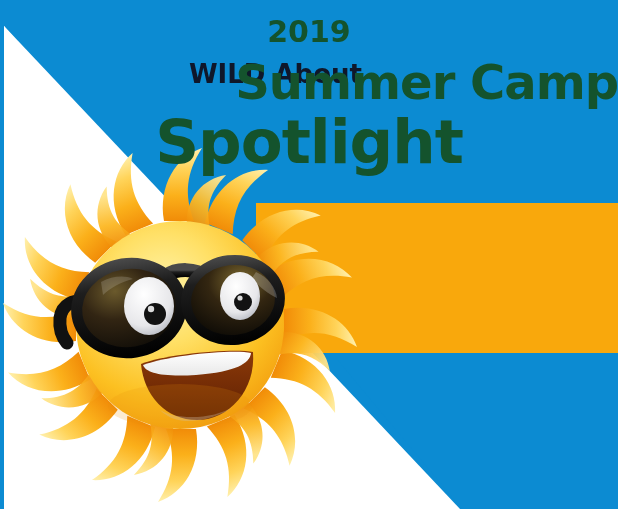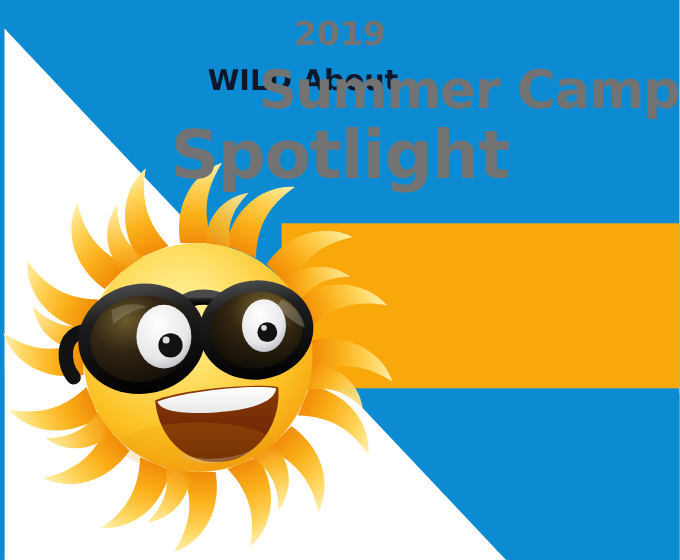--- a/index.html
+++ b/index.html
@@ -26,21 +26,21 @@
     height: 100%;
   }
 
   
   .headline {
     position: absolute;
     left: 0;
     top: 0;
     width: 618px;
     text-align: center;
-    color: #737373;
+    color: #14532d;
     font-family: "DejaVu Sans", sans-serif;
     font-weight: bold;
     letter-spacing: -0.5px;
     line-height: 1.0;
     z-index: 6;
     pointer-events: none;
   }
   .headline-year {
     font-size: 30px;
     padding-top: 17px;

